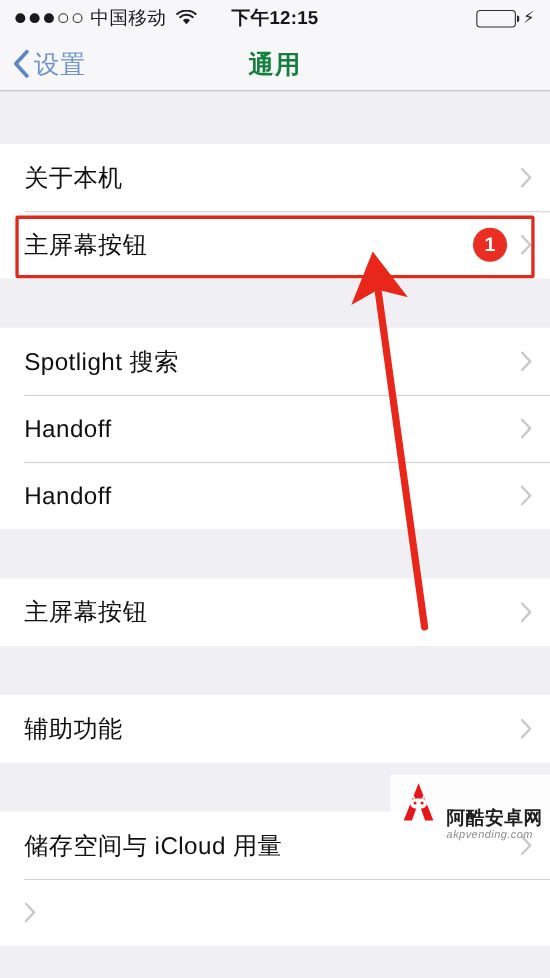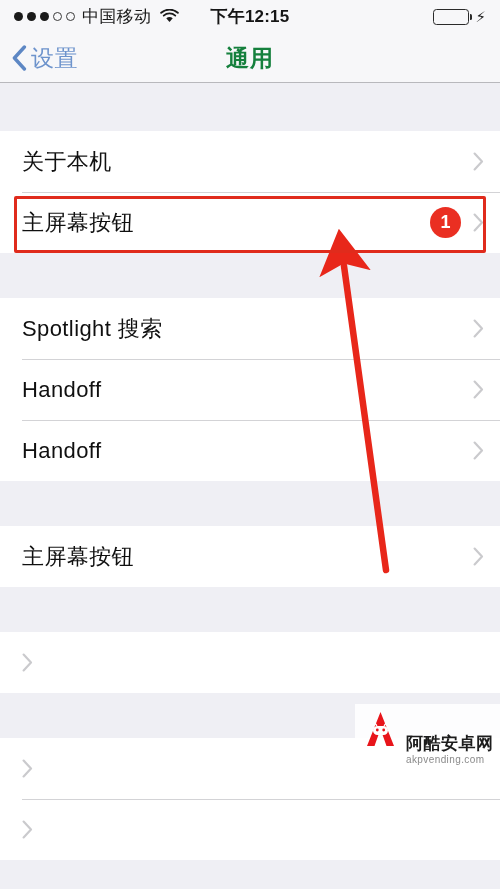--- a/index.html
+++ b/index.html
@@ -113,21 +113,21 @@
   #watermark {
     position:absolute; right:0; bottom:0;
     height:50px; width:145px;
     background:rgba(255,255,255,.86);
     display:flex; align-items:center; gap:5px;
     padding-left:6px;
   }
   .wm-logo { width:40px; height:38px; flex:none; }
   .wm-text { display:flex; flex-direction:column; line-height:1;margin-top:41px; }
   .wm-title { font-size:17px; font-weight:bold; color:#1d1d1d; letter-spacing:.5px;}
-  .wm-sub { font-size:10px; color:#8a8a8a; letter-spacing:.4px; margin-top:3px;}
+  .wm-sub { font-size:10px; color:#8a8a8a; letter-spacing:.4px; margin-top:3px;font-style:italic;}
 </style>
 </head>
 <body>
 
 <div id="screen">
 
   <div id="status-bar">
     <div class="sb-left">
       <div class="sig-dots">
         <span class="dot on"></span>
@@ -225,30 +225,32 @@
           <div class="row-right">
             <span class="chev"><svg viewBox="0 0 11 19" width="11" height="19">
                 <path d="M1.6 1.6 L9 9.5 L1.6 17.4" stroke="#b9b9bd" stroke-width="2.2" fill="none" stroke-linecap="round" stroke-linejoin="round"></path>
               </svg></span>
           </div>
         </div>
       </div>
       <div class="gap" style="height: 45px;"></div>
       <div class="group">
         <div class="row">
-          <div class="row-right">
-            <span class="chev"><svg viewBox="0 0 11 19" width="11" height="19">
-                <path d="M1.6 1.6 L9 9.5 L1.6 17.4" stroke="#b9b9bd" stroke-width="2.2" fill="none" stroke-linecap="round" stroke-linejoin="round"></path>
-              </svg></span>
-          </div>
-        </div>
-      </div>
-      <div class="gap" style="height: 45px;"></div>
-      <div class="group">
-        <div class="row">
+          <div class="row-label">辅助功能</div>
+          <div class="row-right">
+            <span class="chev"><svg viewBox="0 0 11 19" width="11" height="19">
+                <path d="M1.6 1.6 L9 9.5 L1.6 17.4" stroke="#b9b9bd" stroke-width="2.2" fill="none" stroke-linecap="round" stroke-linejoin="round"></path>
+              </svg></span>
+          </div>
+        </div>
+      </div>
+      <div class="gap" style="height: 45px;"></div>
+      <div class="group">
+        <div class="row">
+          <div class="row-label">储存空间与 iCloud 用量</div>
           <div class="row-right">
             <span class="chev"><svg viewBox="0 0 11 19" width="11" height="19">
                 <path d="M1.6 1.6 L9 9.5 L1.6 17.4" stroke="#b9b9bd" stroke-width="2.2" fill="none" stroke-linecap="round" stroke-linejoin="round"></path>
               </svg></span>
           </div>
         </div>
         <div class="row">
           <div class="row-right">
             <span class="chev"><svg viewBox="0 0 11 19" width="11" height="19">
                 <path d="M1.6 1.6 L9 9.5 L1.6 17.4" stroke="#b9b9bd" stroke-width="2.2" fill="none" stroke-linecap="round" stroke-linejoin="round"></path>

